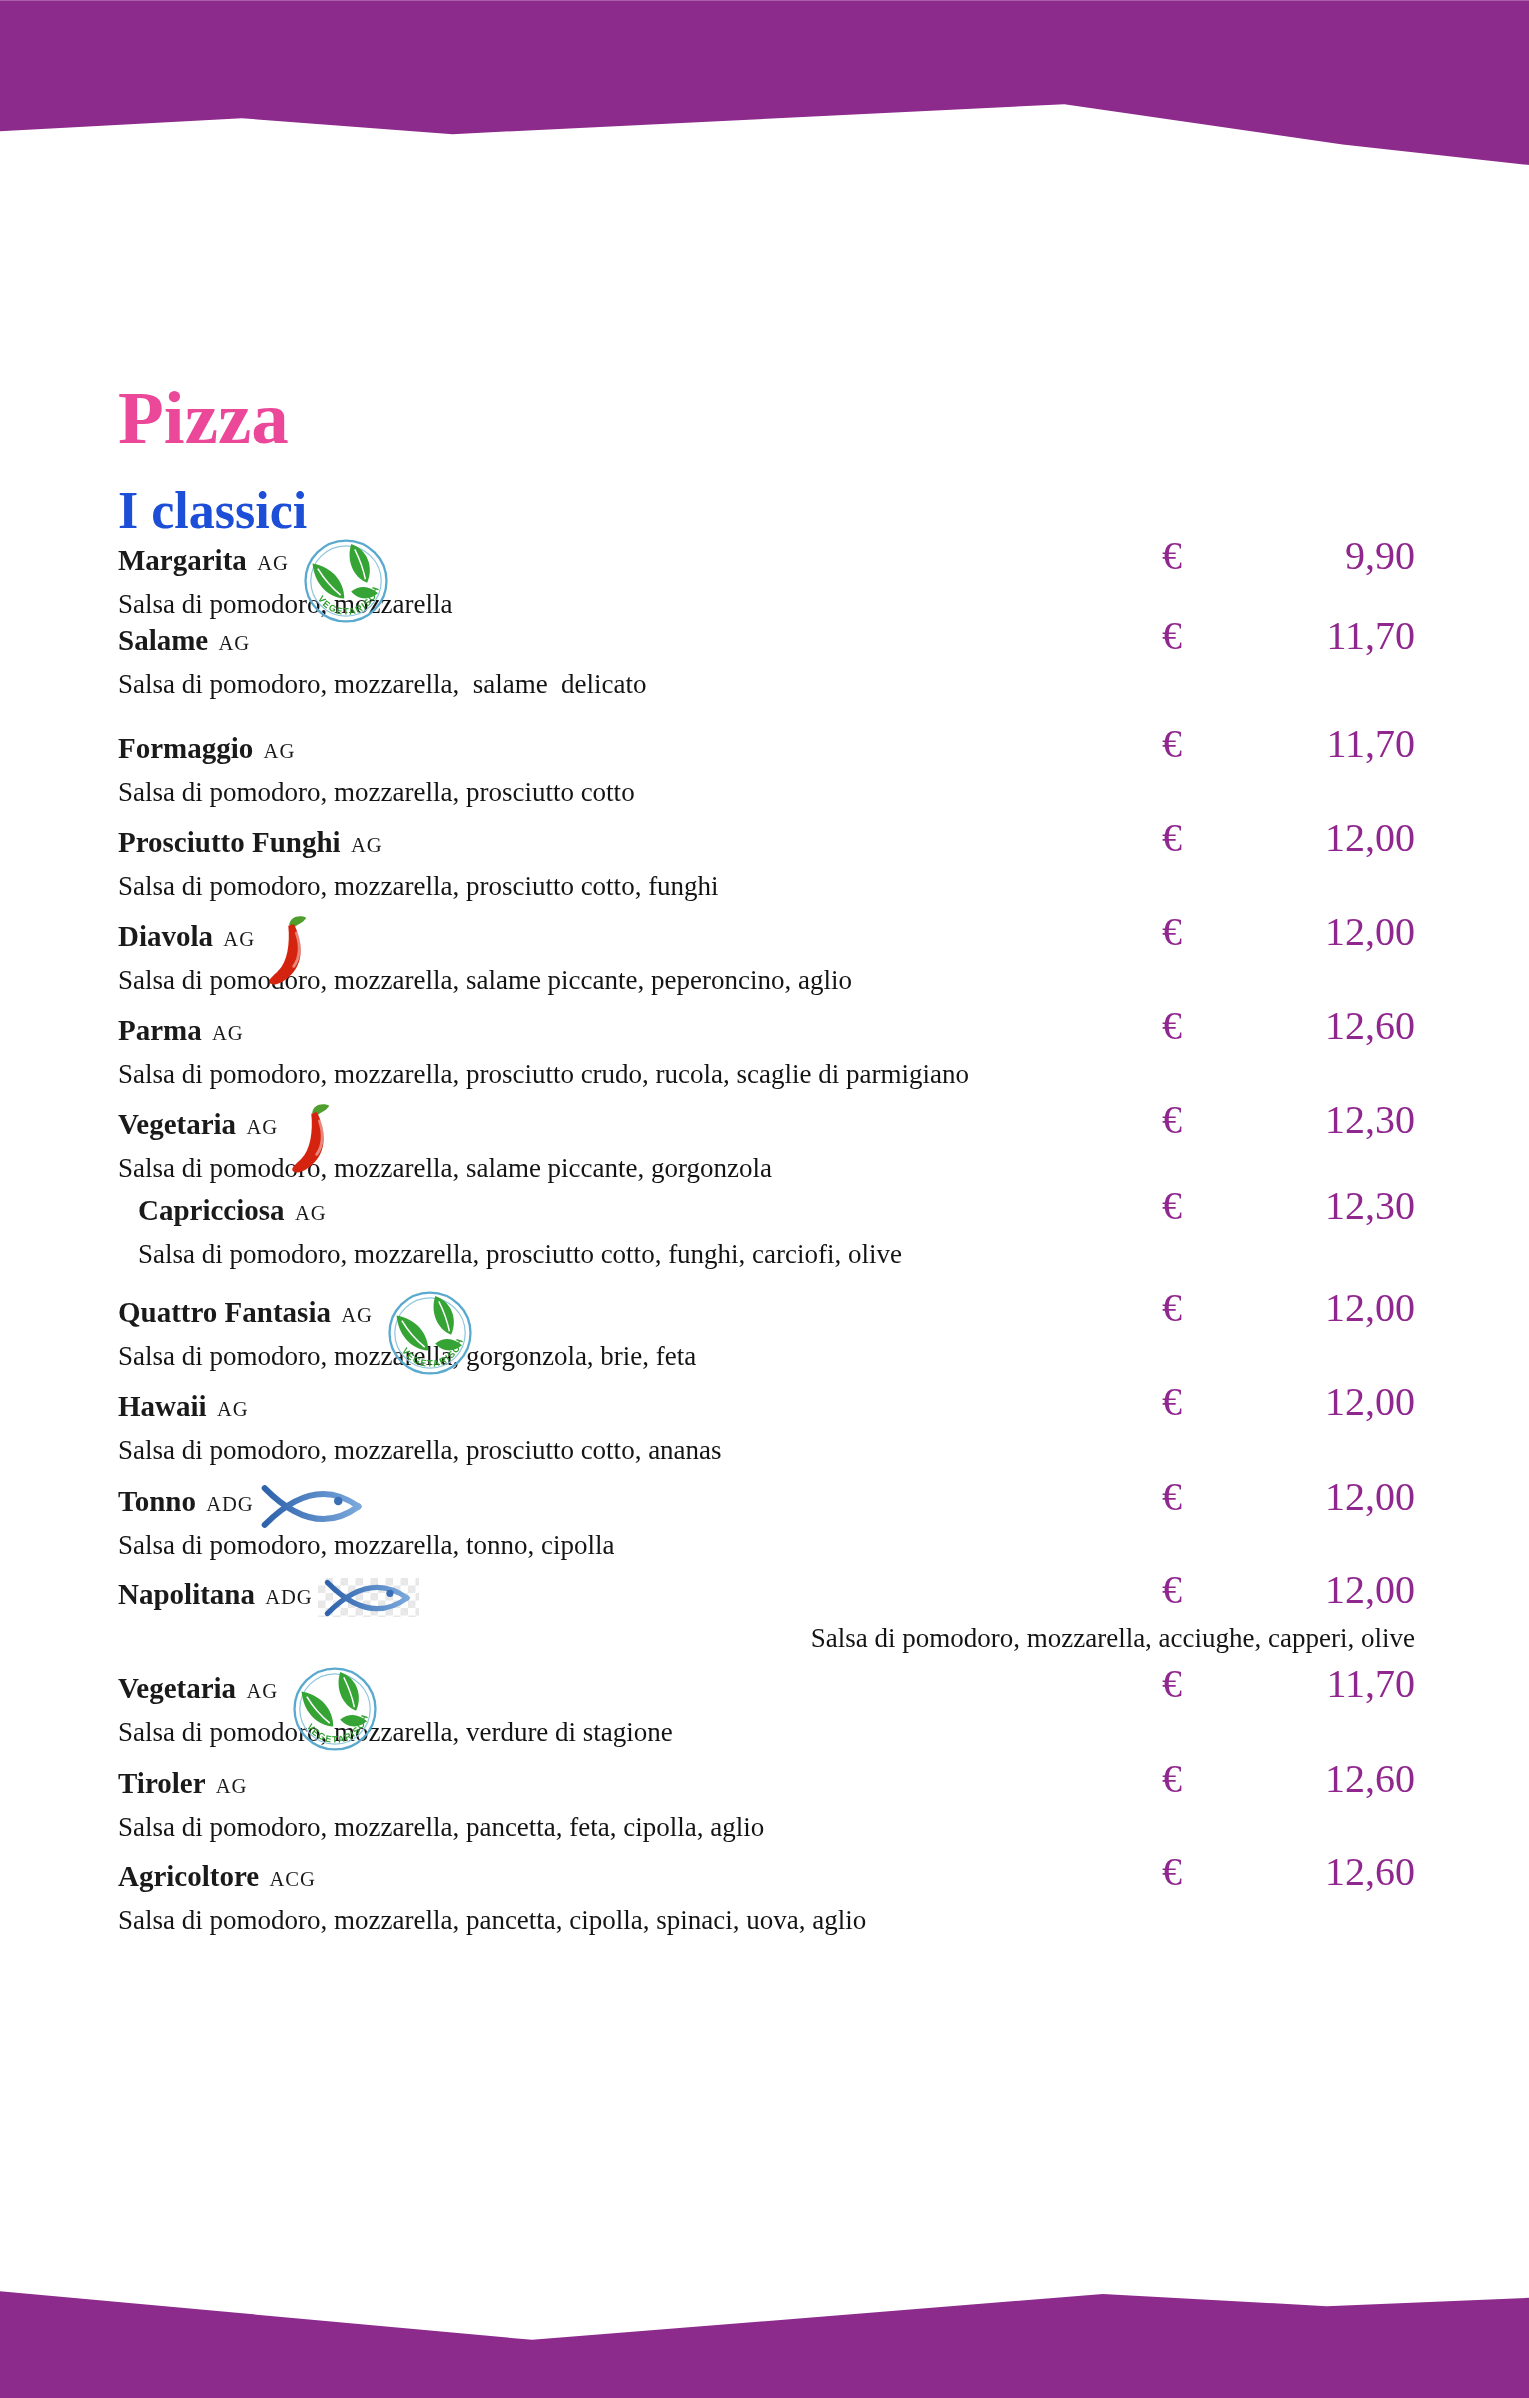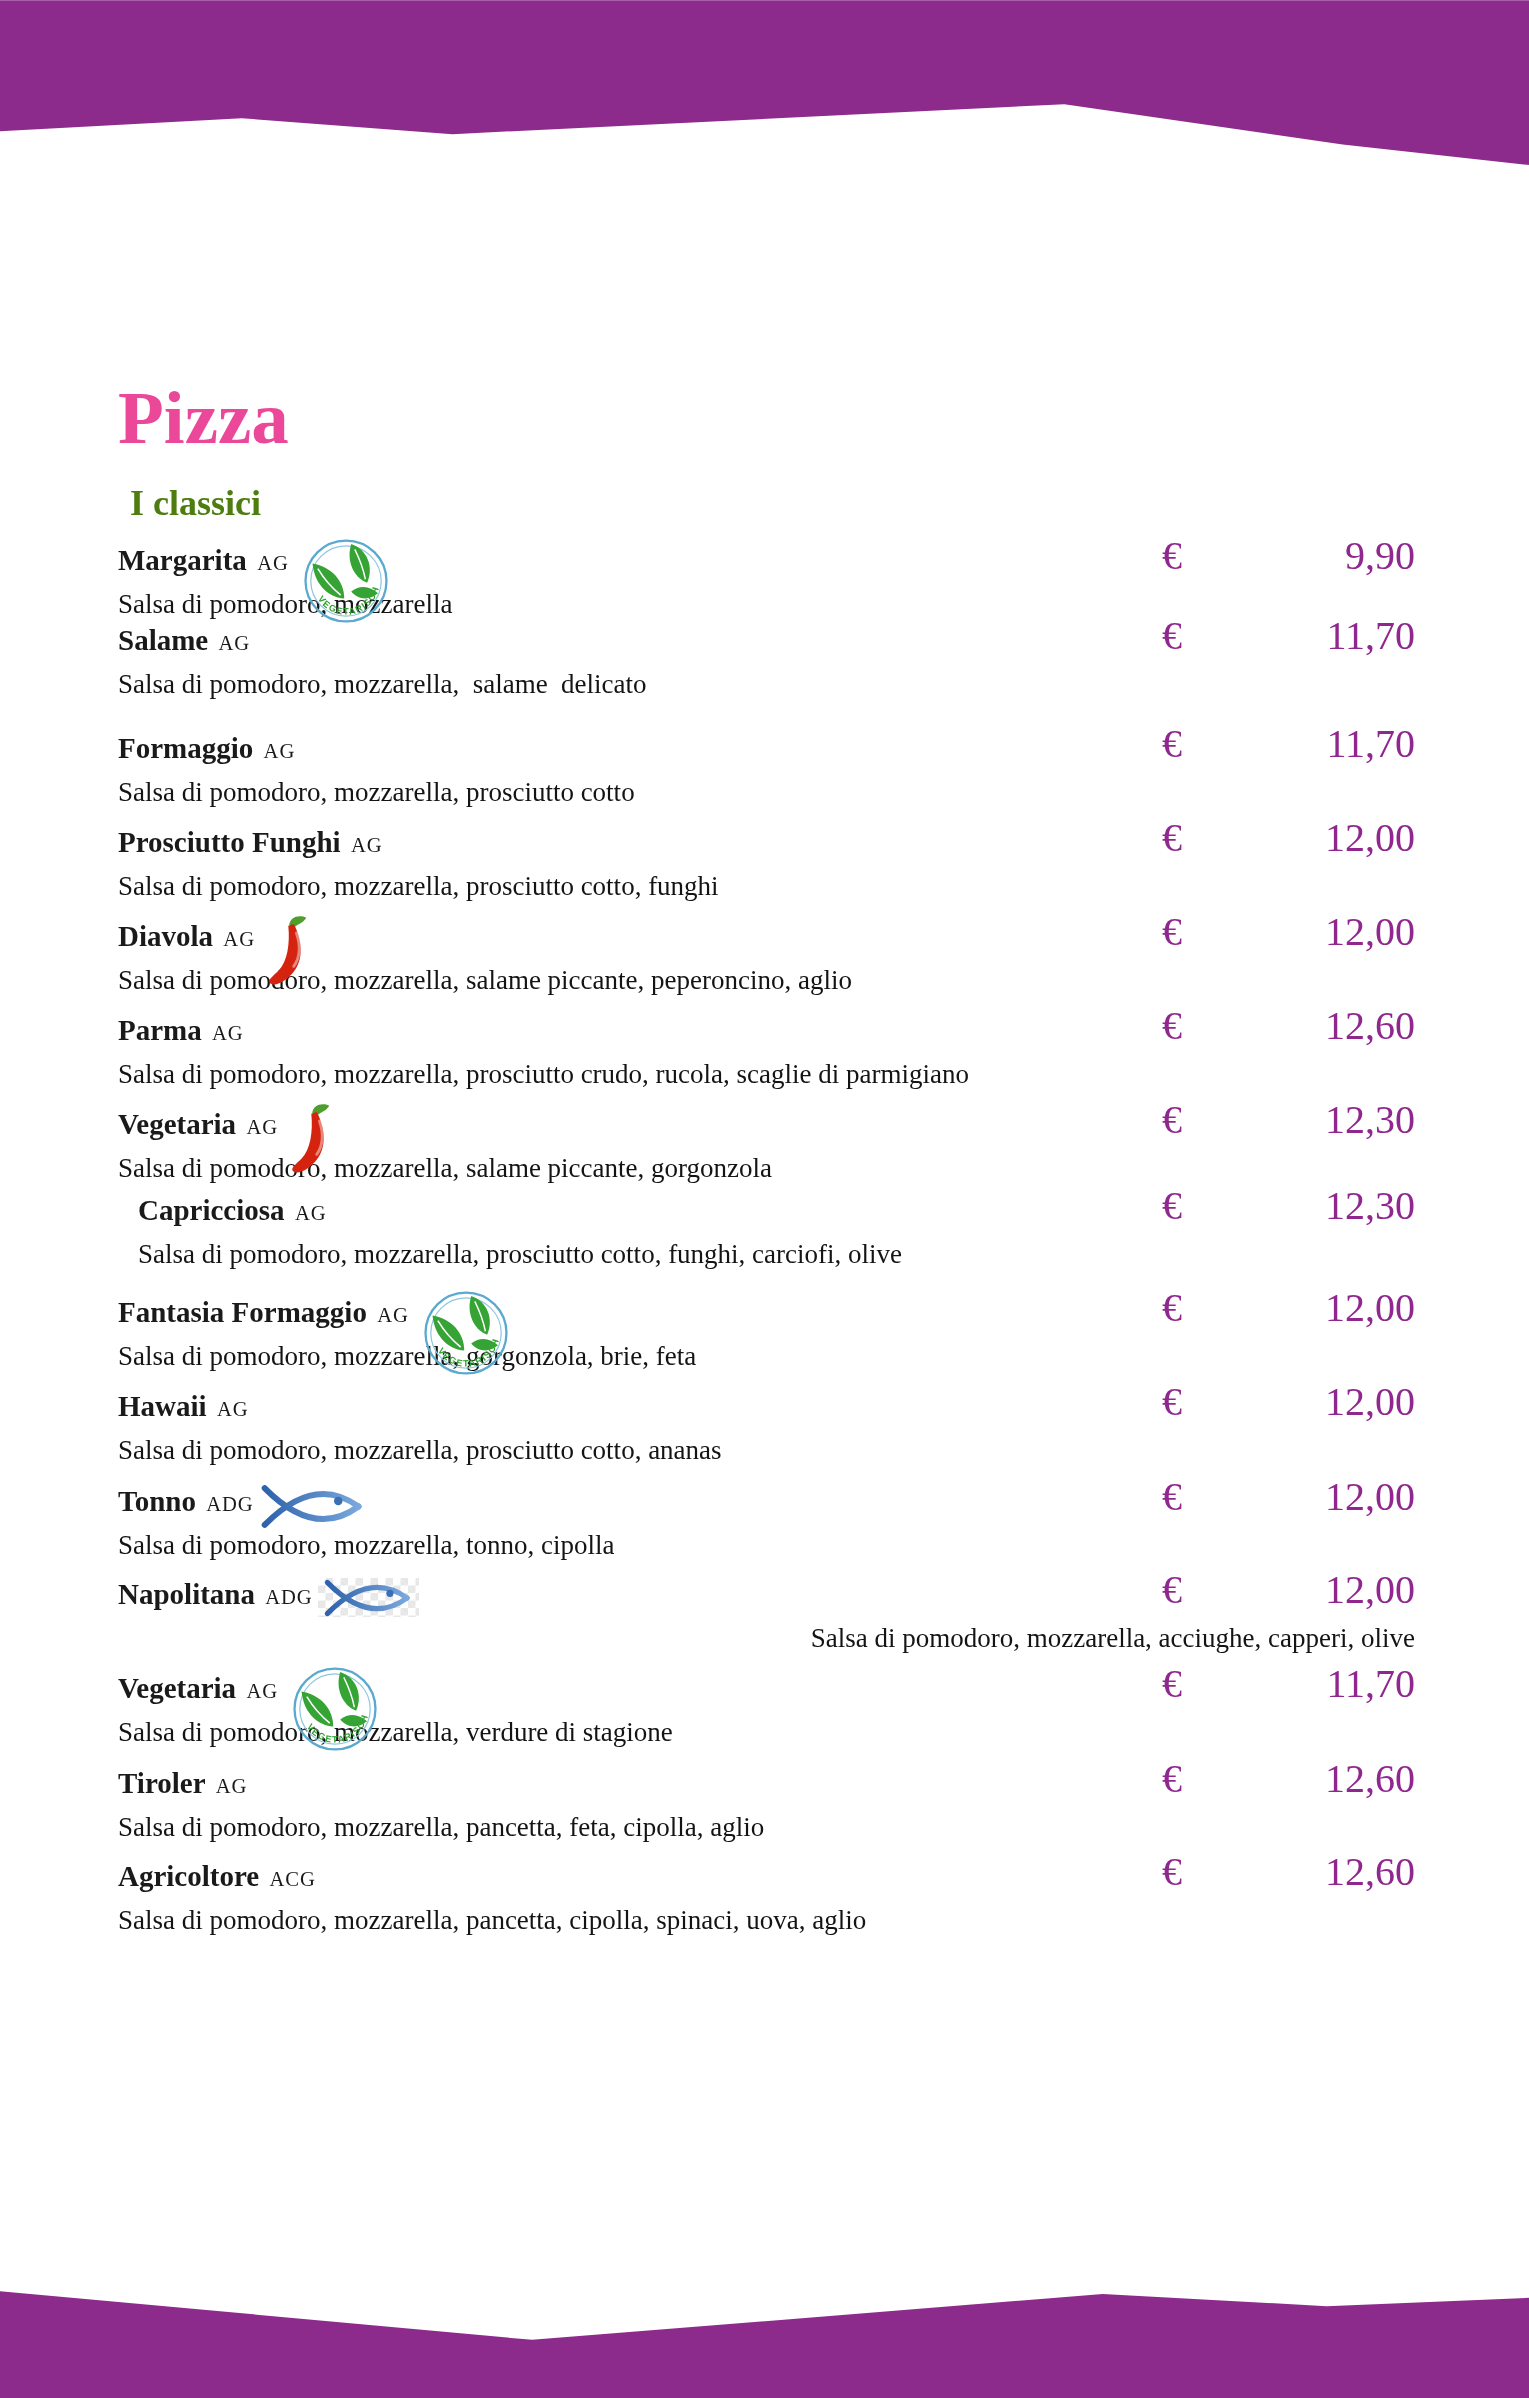--- a/index.html
+++ b/index.html
@@ -3,22 +3,22 @@
 <meta charset="utf-8">
 <style>
   html,body{margin:0;padding:0;background:#fff;}
   body{width:1530px;height:2399px;position:relative;overflow:hidden;
        font-family:"Liberation Serif","DejaVu Serif",serif;color:#1a1a1a;}
   .banner{position:absolute;left:0;}
   #banner-top{top:0;}
   #banner-bottom{top:2277px;}
   .page-title{position:absolute;left:118px;top:380px;font-size:75px;font-weight:bold;
               color:#ec4899;line-height:1;}
-  .section-title{position:absolute;left:130px;top:485px;font-size:36px;font-weight:bold;
-              color:#4d7c0f;line-height:1;}
+  .section-title{position:absolute;left:118px;top:485px;font-size:52px;font-weight:bold;
+              color:#1d4ed8;line-height:1;}
   .menu-list{position:absolute;left:118px;top:540px;width:1297px;height:1593px;}
   .item{position:absolute;left:0;right:0;height:94px;overflow:visible;}
   .name-row{display:flex;align-items:baseline;height:43px;overflow:visible;position:relative;}
   .name{font-size:29px;font-weight:bold;line-height:41px;white-space:nowrap;}
   .label{font-size:20.6px;line-height:41px;margin-left:10.3px;letter-spacing:0.9px;white-space:nowrap;}
   .desc{font-size:27px;line-height:36px;margin-top:2.8px;white-space:pre-wrap;color:#141414;}
   .price{position:absolute;top:-4.7px;right:0;width:253px;display:flex;
          justify-content:space-between;color:#90278e;font-size:40px;line-height:41px;}
   .badge{display:inline-block;position:relative;z-index:5;align-self:flex-start;flex:0 0 auto;}
   .icon-vegetarian{width:88px;height:94px;margin:-5.6px 0 0 13px;}
@@ -169,21 +169,21 @@
       <span class="price">
         <span class="cur">€</span>
         <span class="val">12,30</span>
       </span>
     </div>
     <div class="desc">Salsa di pomodoro, mozzarella, prosciutto cotto, funghi, carciofi, olive</div>
   </div>
 
   <div class="item" style="top: 752px;">
     <div class="name-row">
-      <span class="name">Fantasia Formaggio</span>
+      <span class="name">Quattro Fantasia</span>
       <span class="label">AG</span>
       <span class="badge icon-vegetarian">
           <svg viewBox="0 0 100 100" width="88" height="94">
     <circle cx="50" cy="50" r="46" fill="none" stroke="#5aa9cf" stroke-width="2.6"></circle>
     <circle cx="50" cy="50" r="40" fill="none" stroke="#8fc7de" stroke-width="1.4"></circle>
     <defs>
               <path id="vegarc8" d="M 17.8 70.1 A 38 38 0 0 0 85 35" fill="none"></path>
             </defs>
     <text font-size="10.5" font-weight="bold" fill="#2fa02f" letter-spacing="1.5" font-family="Liberation Sans, sans-serif">
       <textPath href="#vegarc8">VEGETARISCH</textPath></text>

